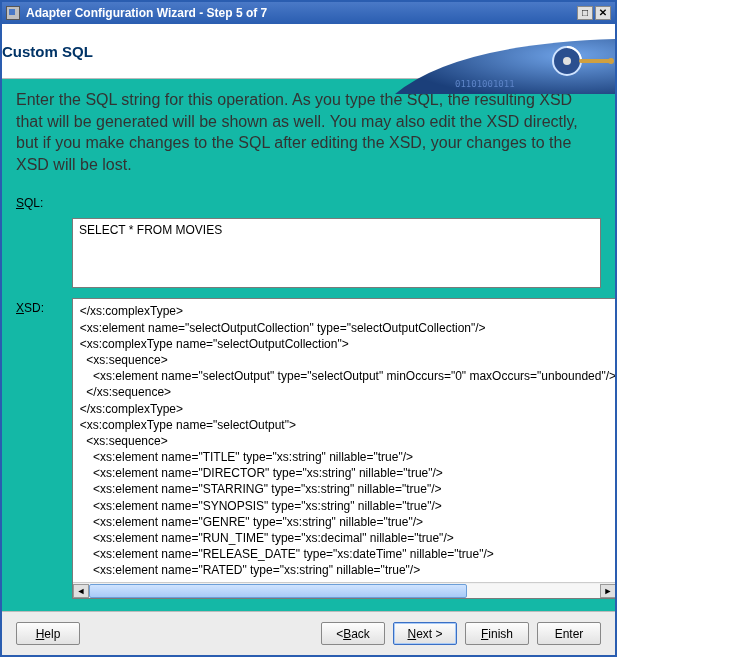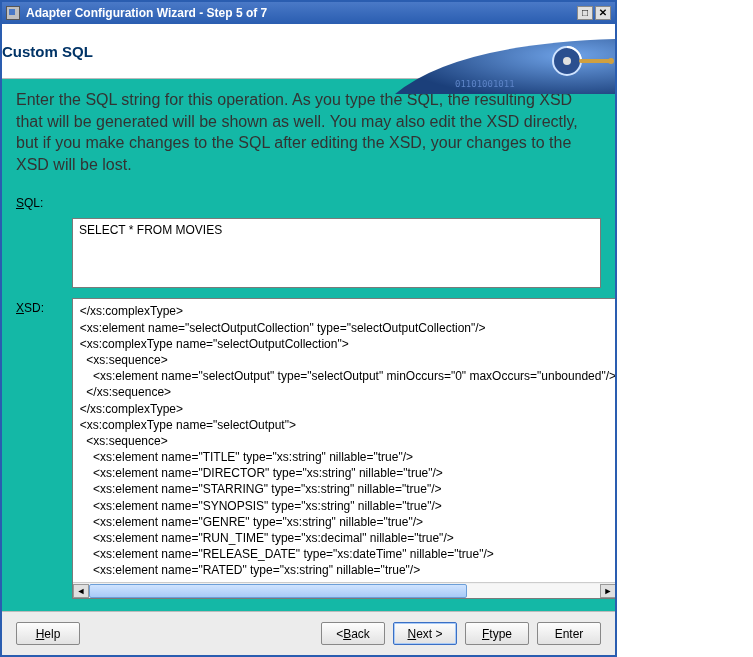--- a/index.html
+++ b/index.html
@@ -294,20 +294,20 @@
         <span>elp</span>
       </button>
     <span class="spacer"></span>
     <button class="btn">&lt; <span class="ul">B</span>ack</button>
     <button class="btn btn-primary">
         <span class="ul">N</span>
         <span>ext &gt;</span>
       </button>
     <button class="btn">
         <span class="ul">F</span>
-        <span>type</span>
+        <span>inish</span>
       </button>
     <button class="btn">
         <span>Enter</span>
       </button>
   </div>
 
 </div>
 
 </body></html>

